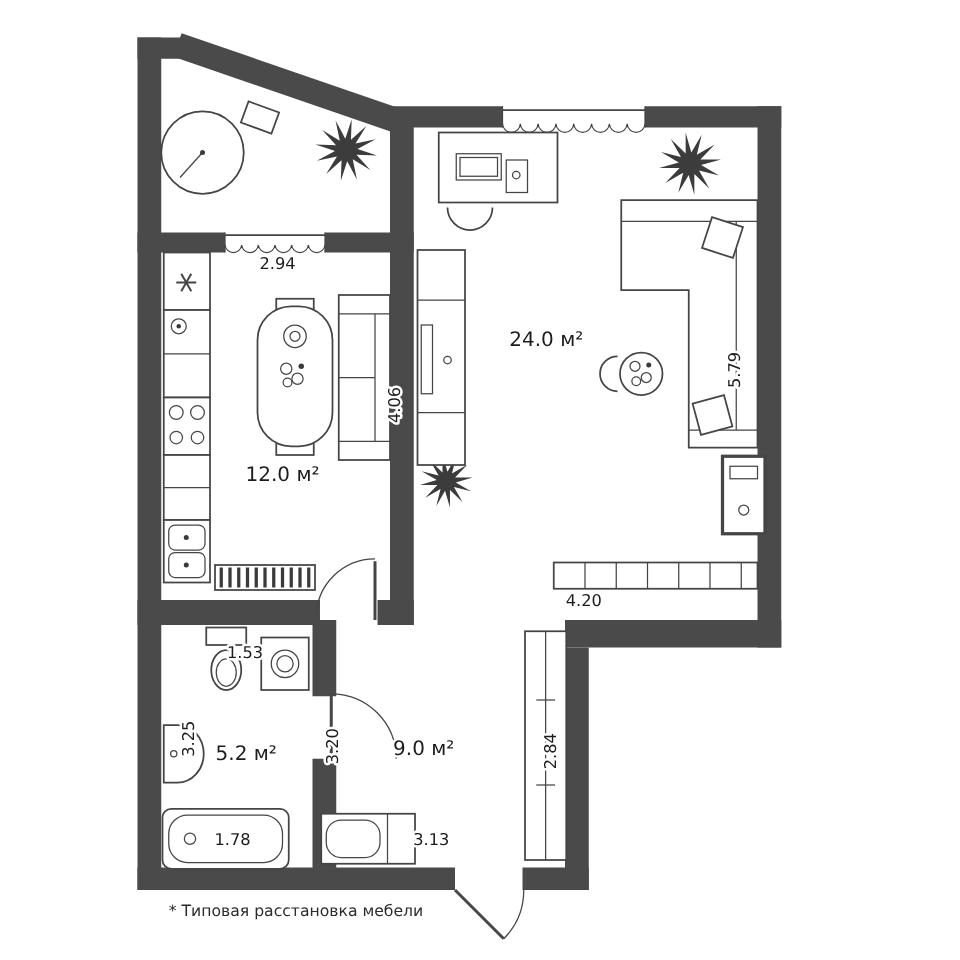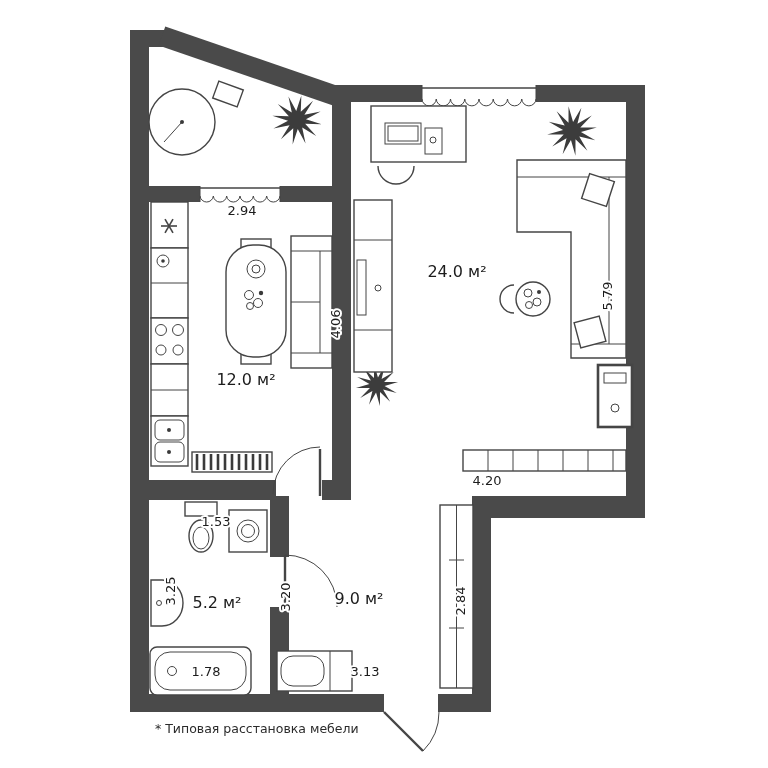--- a/index.html
+++ b/index.html
@@ -1,17 +1,17 @@
 <!DOCTYPE html>
 <html><head>
 <meta charset="utf-8">
 <title>Floor plan</title>
 <style>
   html,body{margin:0;padding:0;width:768px;height:768px;background:#ffffff;overflow:hidden;}
-  #plan-root{width:691px;height:768px;position:relative;font-family:"DejaVu Sans",sans-serif;padding-left:20px;}
+  #plan-root{width:691px;height:768px;position:relative;font-family:"DejaVu Sans",sans-serif;}
   svg{display:block;}
   .wall{fill:#4a4a4a;stroke:none;}
   .furn{fill:#ffffff;stroke:#454545;stroke-width:1.4;}
   .line{fill:none;stroke:#454545;stroke-width:1.4;}
   .thin{stroke-width:1;}
   .thick{stroke-width:2.6;}
   .dark{fill:#3a3a3a;stroke:none;}
   .doorarc{fill:none;stroke:#454545;stroke-width:1;}
   .doorleaf{fill:none;stroke:#454545;stroke-width:2.4;}
   .dim{font-family:"DejaVu Sans",sans-serif;font-size:13px;fill:#1c1c1c;text-anchor:middle;

